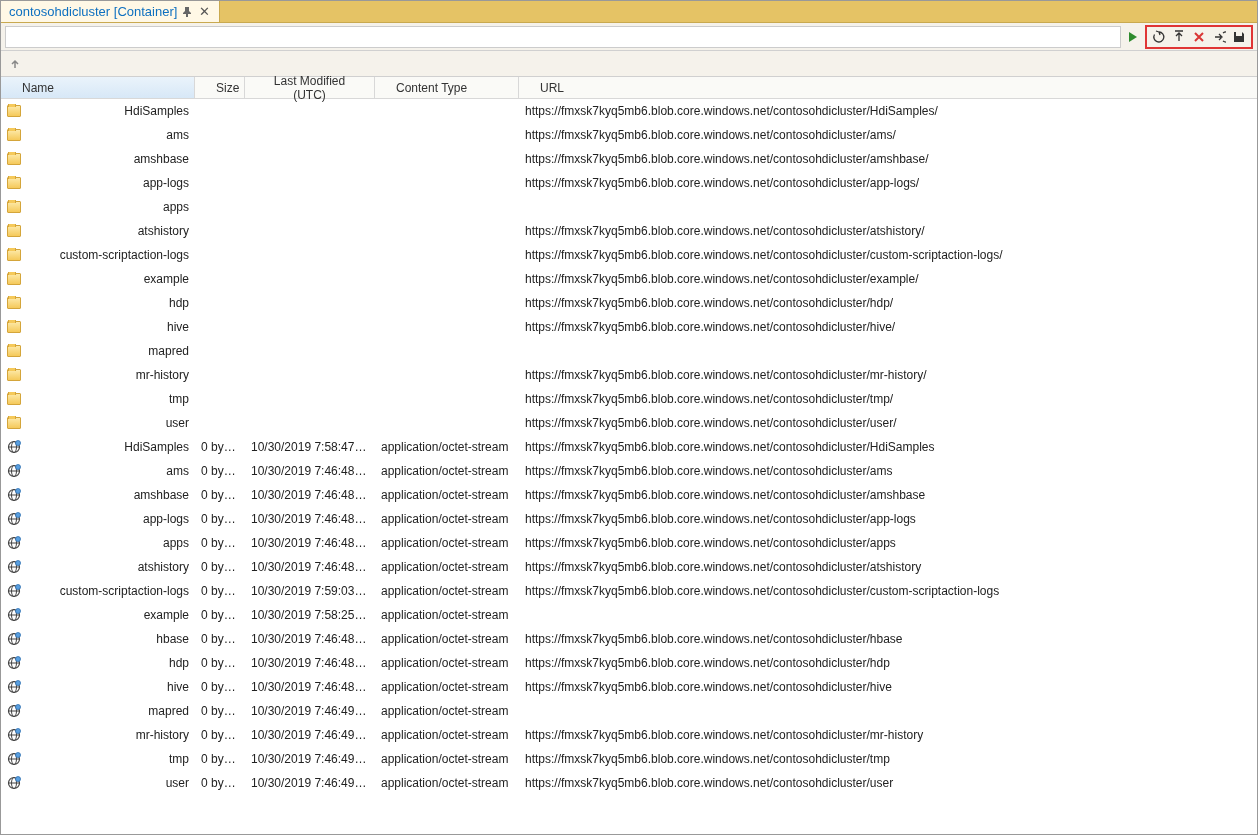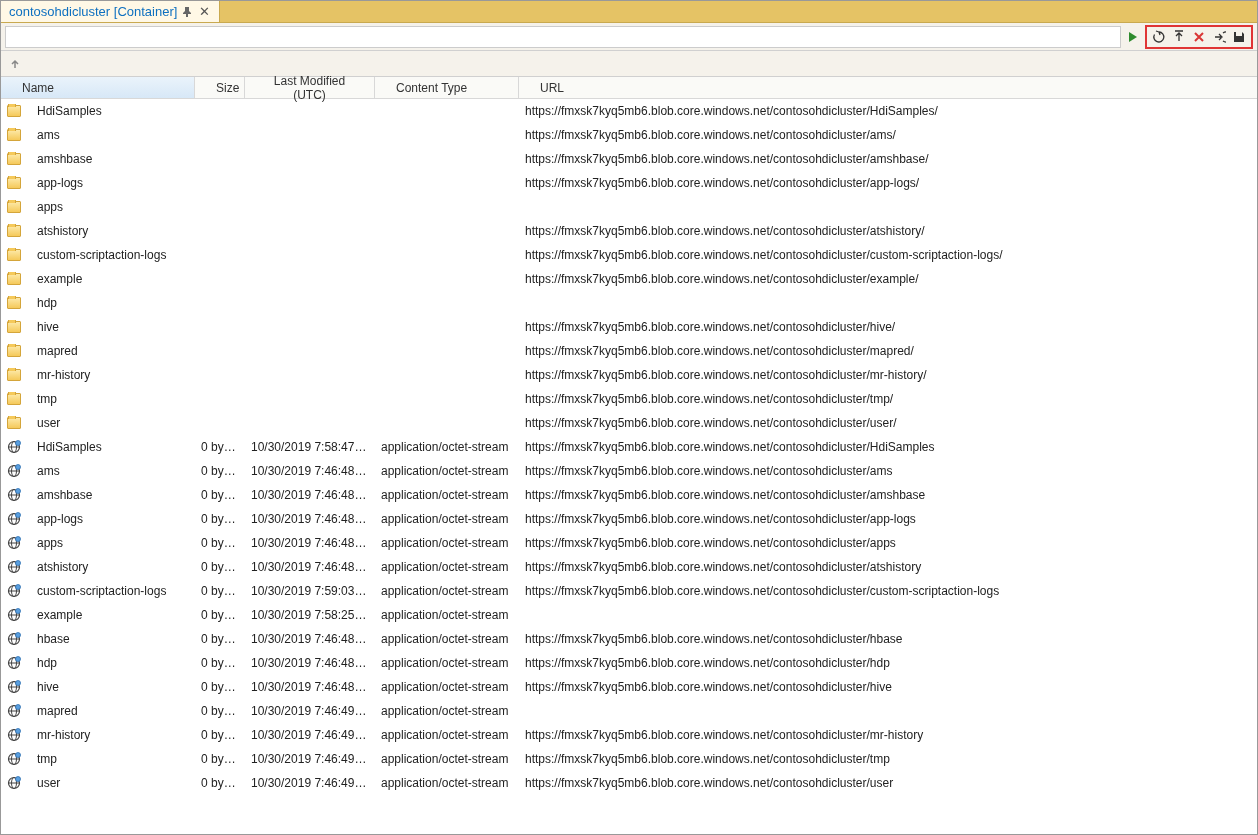--- a/index.html
+++ b/index.html
@@ -145,21 +145,22 @@
       white-space: nowrap;
       overflow: hidden;
       text-overflow: ellipsis;
       color: #222;
       font-size: 12px;
     }
     .cell-name {
       width: 194px;
       display: flex;
       align-items: center;
-      gap: 16px;
+      gap: 4px;
+      justify-content: space-between;
     }
     .cell-size { width: 50px; text-align: right; }
     .cell-modified { width: 130px; }
     .cell-type { width: 144px; }
     .cell-url { flex: 1; }
     .folder-icon {
       width: 14px;
       height: 12px;
       background: linear-gradient(#fde9a8, #f5c95a);
       border: 1px solid #d4a53a;
@@ -338,40 +339,40 @@
       <div class="cell cell-url">https://fmxsk7kyq5mb6.blob.core.windows.net/contosohdicluster/example/</div>
     </div>
     <div class="row">
       <div class="cell cell-name">
         <span class="folder-icon"></span>
         <span>hdp</span>
       </div>
       <div class="cell cell-size"></div>
       <div class="cell cell-modified"></div>
       <div class="cell cell-type"></div>
+      <div class="cell cell-url">https://fmxsk7kyq5mb6.blob.core.windows.net/contosohdicluster/hdp/</div>
     </div>
     <div class="row">
       <div class="cell cell-name">
         <span class="folder-icon"></span>
         <span>hive</span>
       </div>
       <div class="cell cell-size"></div>
       <div class="cell cell-modified"></div>
       <div class="cell cell-type"></div>
       <div class="cell cell-url">https://fmxsk7kyq5mb6.blob.core.windows.net/contosohdicluster/hive/</div>
     </div>
     <div class="row">
       <div class="cell cell-name">
         <span class="folder-icon"></span>
         <span>mapred</span>
       </div>
       <div class="cell cell-size"></div>
       <div class="cell cell-modified"></div>
       <div class="cell cell-type"></div>
-      <div class="cell cell-url">https://fmxsk7kyq5mb6.blob.core.windows.net/contosohdicluster/mapred/</div>
     </div>
     <div class="row">
       <div class="cell cell-name">
         <span class="folder-icon"></span>
         <span>mr-history</span>
       </div>
       <div class="cell cell-size"></div>
       <div class="cell cell-modified"></div>
       <div class="cell cell-type"></div>
       <div class="cell cell-url">https://fmxsk7kyq5mb6.blob.core.windows.net/contosohdicluster/mr-history/</div>

